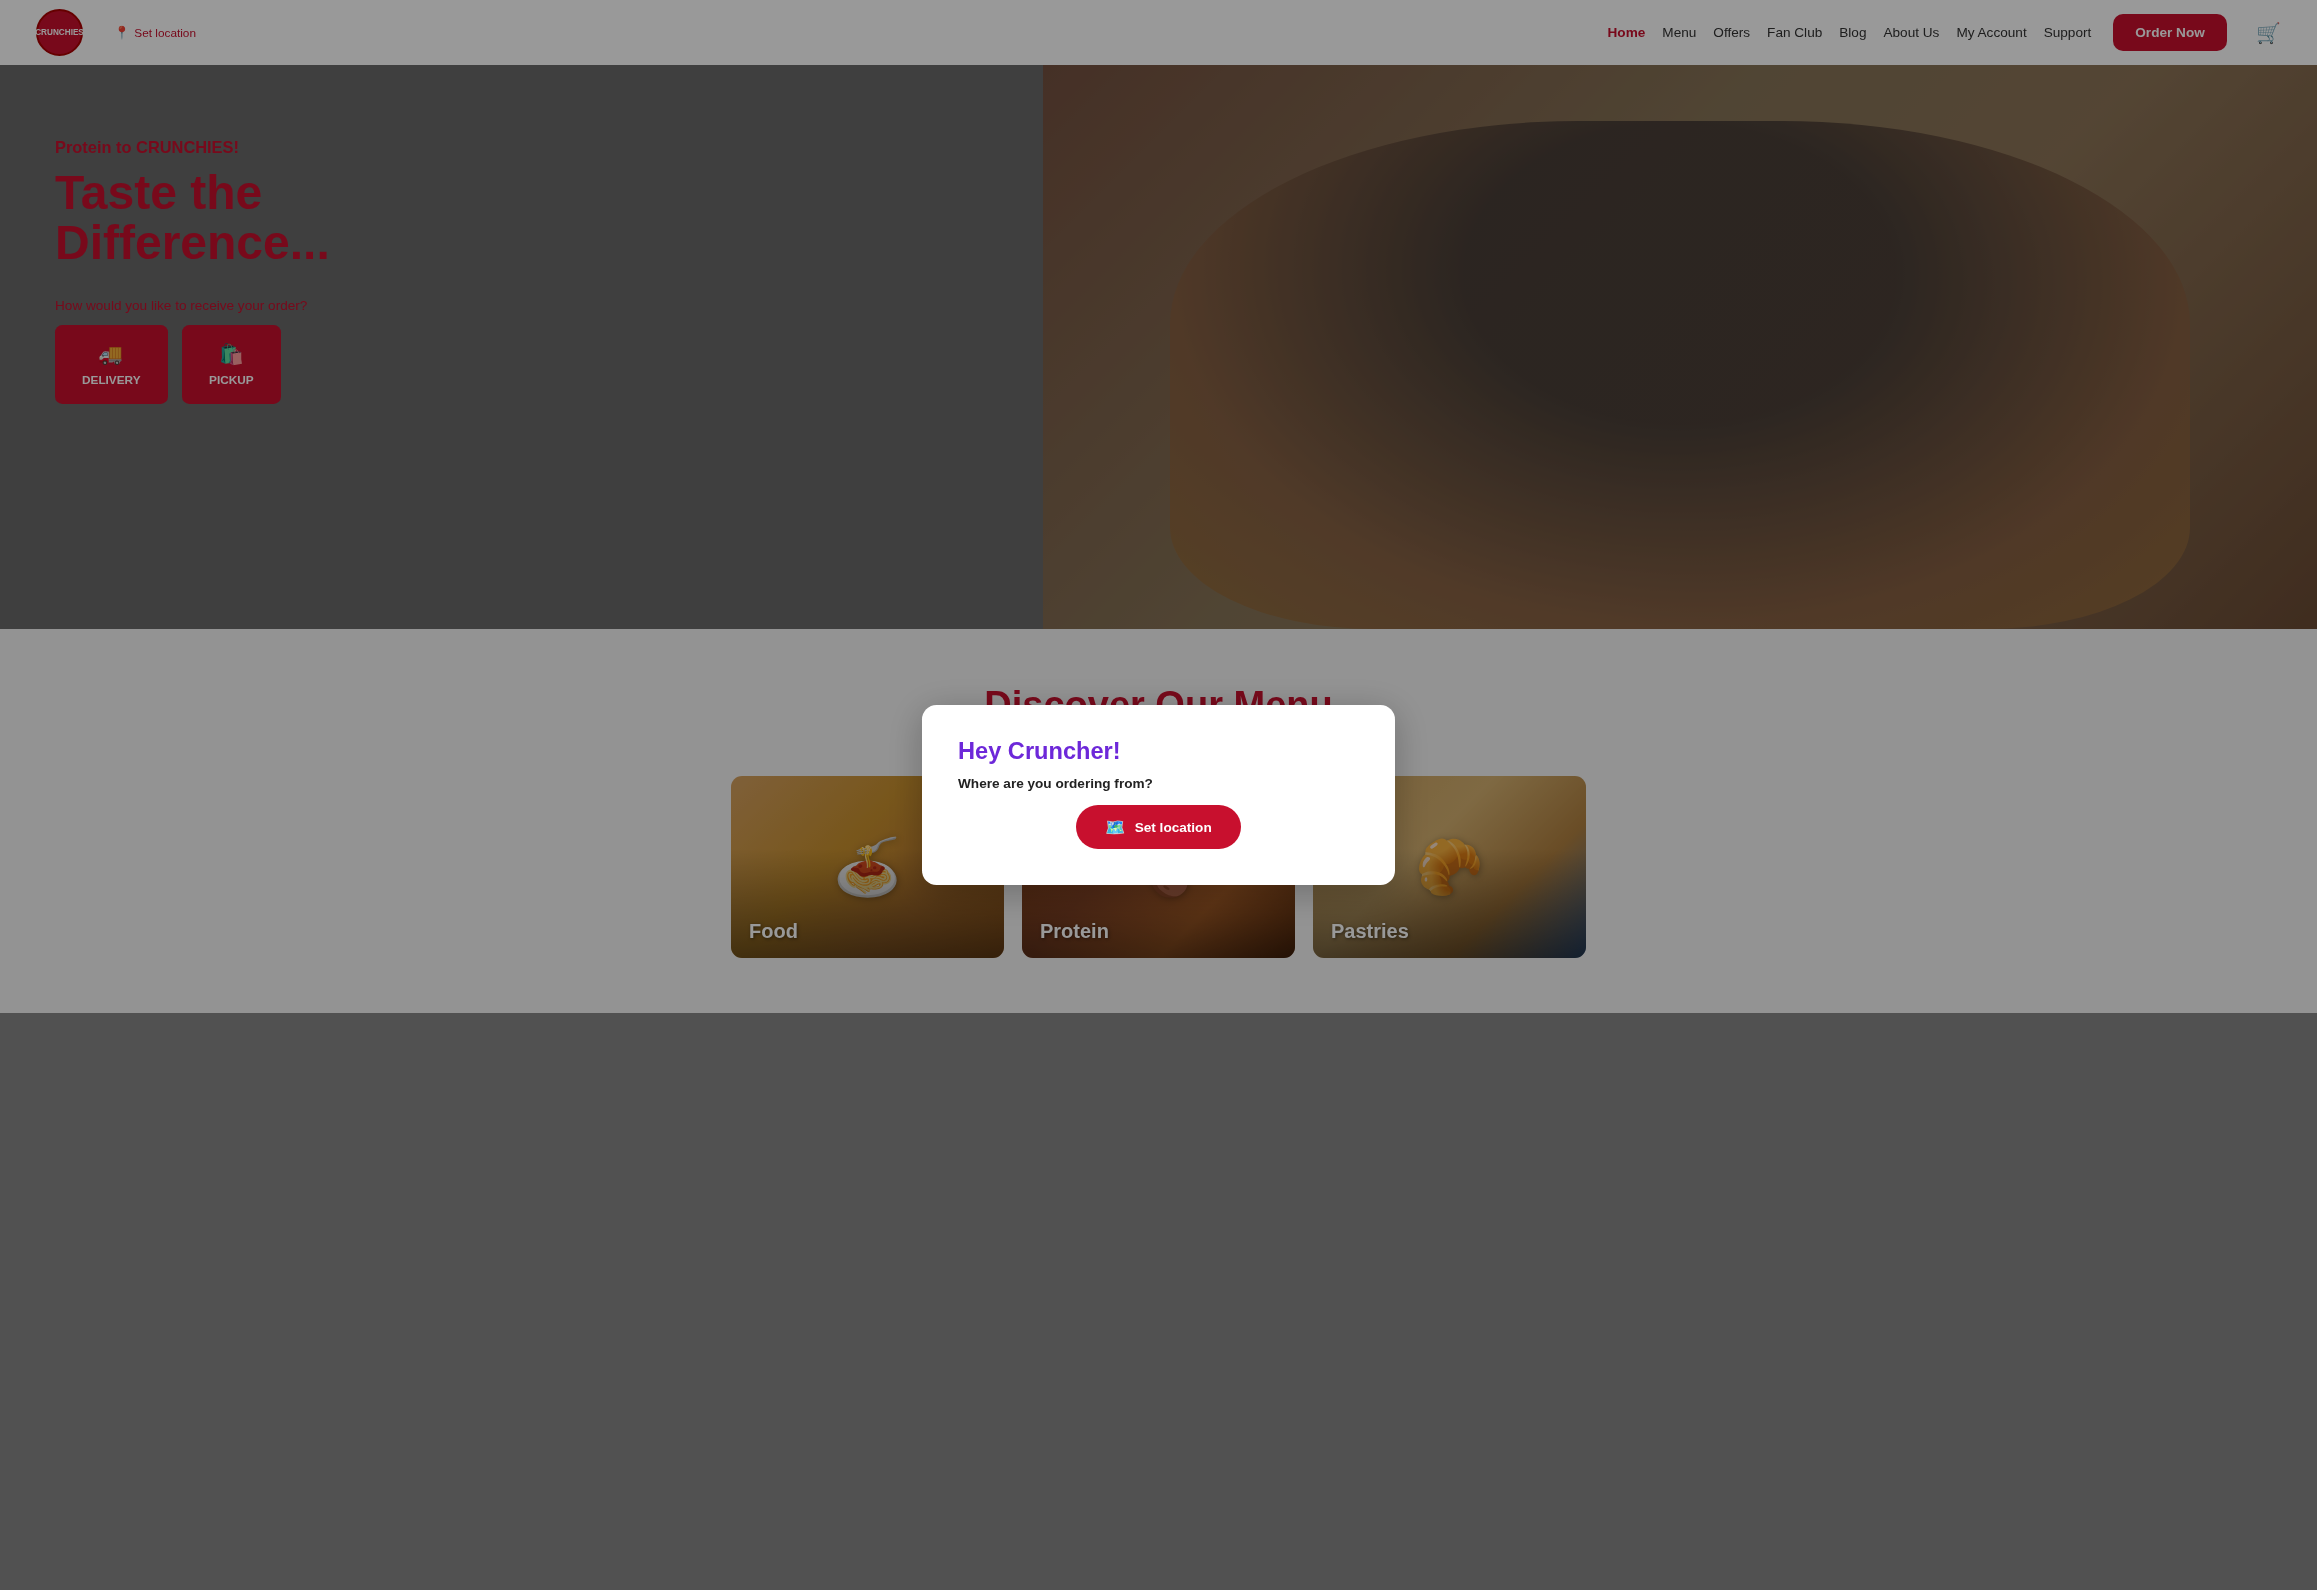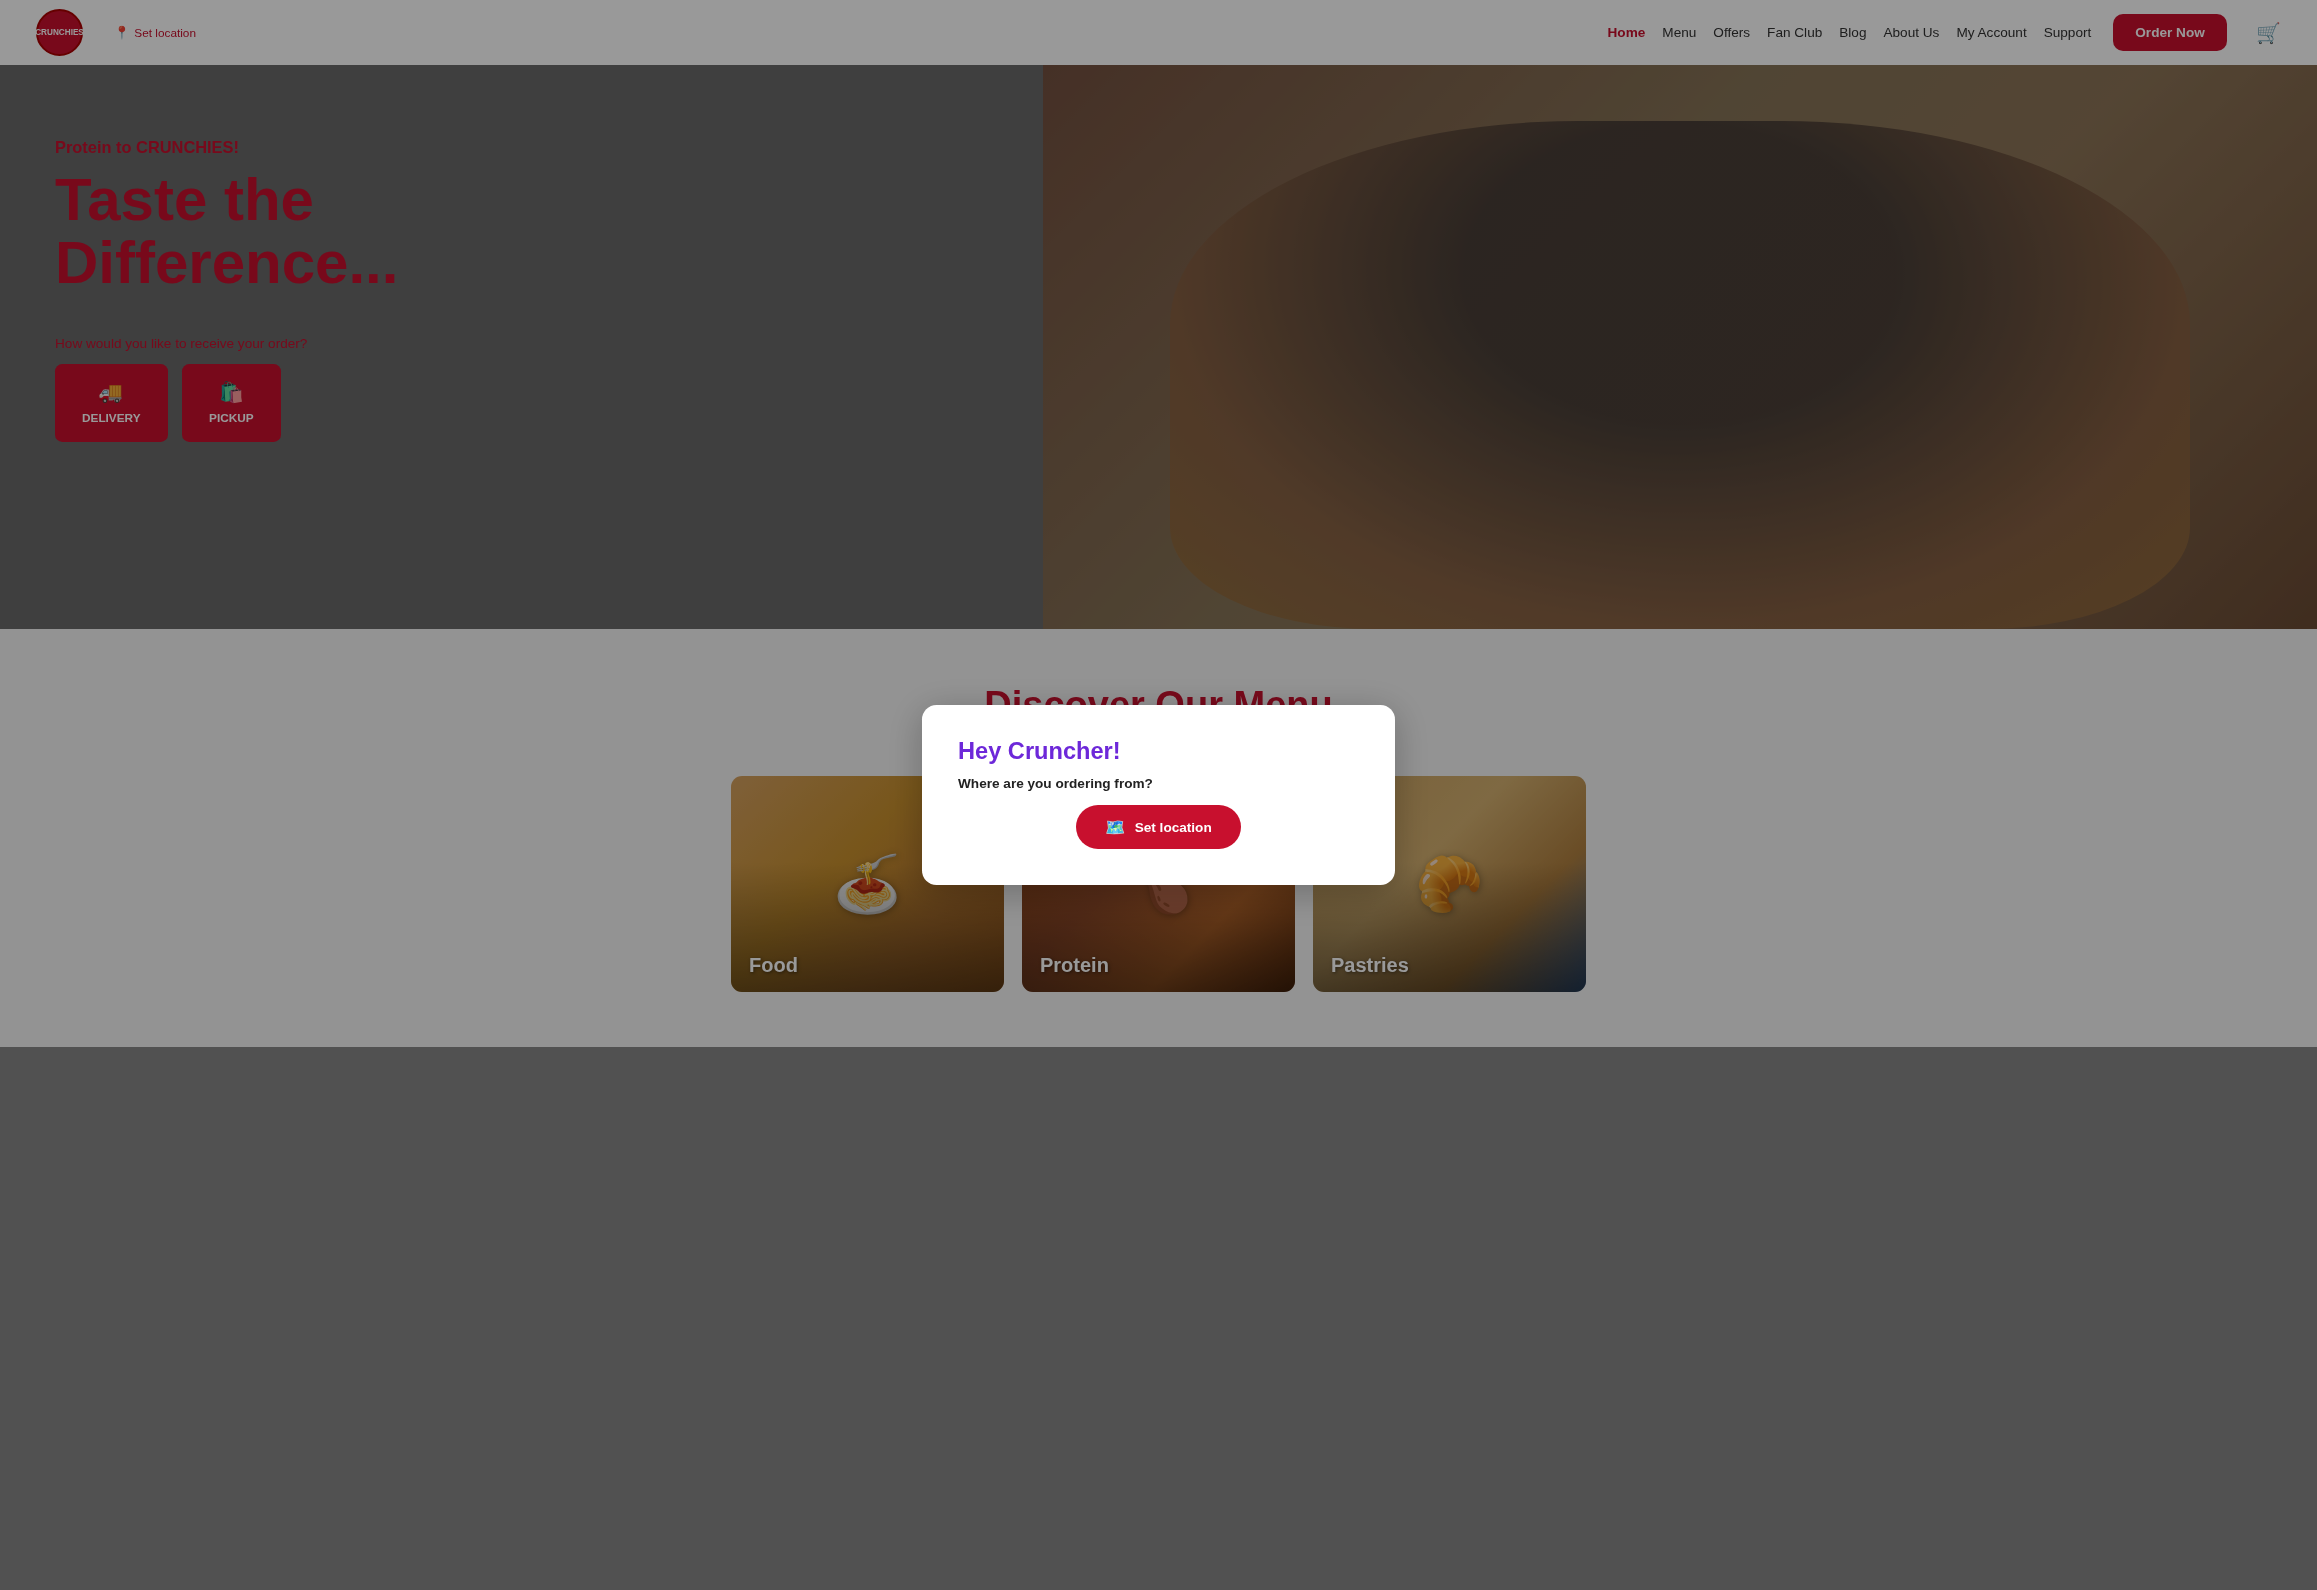--- a/index.html
+++ b/index.html
@@ -131,24 +131,24 @@
     .welcome-text {
       color: #c8102e;
       font-size: 16.4px;
       margin-bottom: 11px;
     }
     .welcome-text span {
       font-weight: 800;
     }
     .hero-title {
       color: #c8102e;
-      font-size: 60px;
+      font-size: 48px;
       font-weight: 900;
       line-height: 1.05;
-      margin-bottom: 42px;
+      margin-bottom: 29px;
     }
     .order-question {
       color: #c8102e;
       font-size: 13.6px;
       margin-bottom: 12.7px;
     }
     .order-buttons {
       display: flex;
       gap: 14.5px;
     }
@@ -248,21 +248,21 @@
       margin: 0 auto 36px;
       border-radius: 1.8px;
     }
     .menu-cards {
       display: flex;
       gap: 18px;
       justify-content: center;
     }
     .menu-card {
       width: 273px;
-      height: 216px;
+      height: 182px;
       border-radius: 11px;
       overflow: hidden;
       position: relative;
       cursor: pointer;
     }
     .menu-card-bg {
       width: 100%;
       height: 100%;
       display: flex;
       align-items: center;

